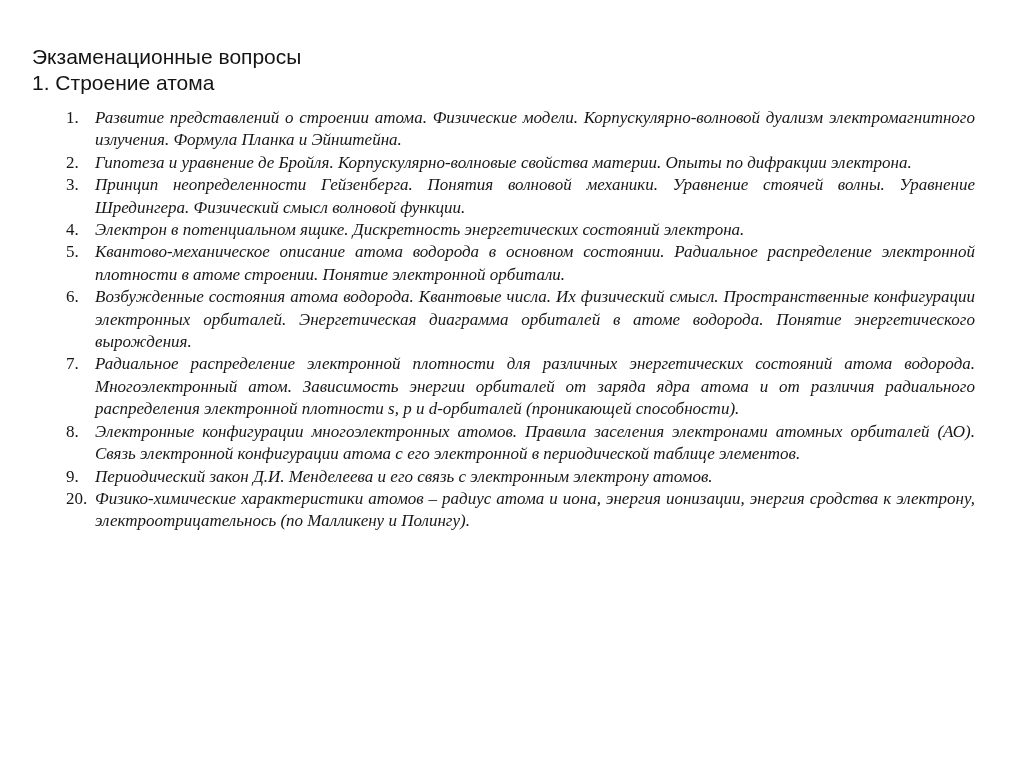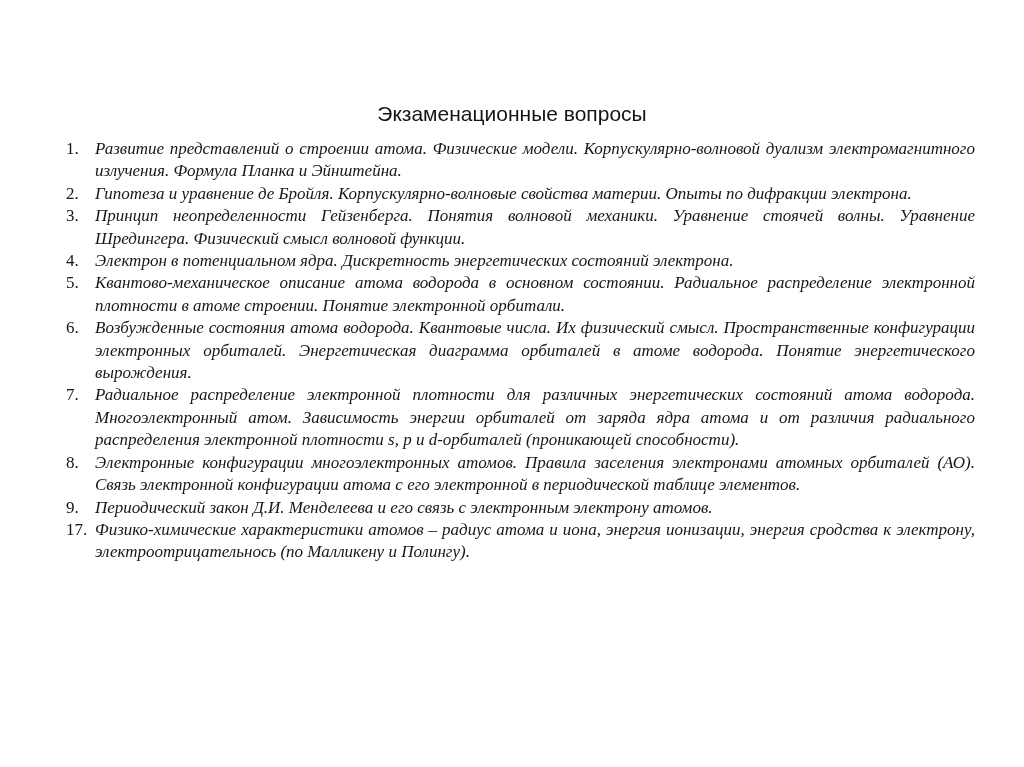--- a/index.html
+++ b/index.html
@@ -17,22 +17,22 @@
   .slide {
     position: relative;
     width: 1024px;
     height: 767px;
     background: #ffffff;
     box-sizing: border-box;
   }
   .header {
     width: 960px;
     margin: 0 auto;
-    padding-top: 101px;
-    text-align: center;
+    padding-top: 44px;
+    text-align: left;
     font-family: "Liberation Sans", sans-serif;
     color: #141414;
   }
   .title {
     font-size: 21px;
     line-height: 26px;
     font-weight: 500;
   }
   .subtitle {
     font-size: 21px;
@@ -59,20 +59,21 @@
     font-style: italic;
   }
 </style>
 </head>
 <body>
 
 <div class="slide">
 
   <div class="header">
     <div class="title">Экзаменационные вопросы</div>
+    <div class="subtitle">1. Строение атома</div>
   </div>
 
   <div class="q-list">
 
     <div class="q-item">
       <span class="q-num">1.</span>
       <span class="q-text">Развитие представлений о строении атома. Физические модели. Корпускулярно-волновой дуализм электромагнитного излучения. Формула Планка и Эйнштейна.</span>
     </div>
 
     <div class="q-item">
@@ -80,21 +81,21 @@
       <span class="q-text">Гипотеза и уравнение де Бройля. Корпускулярно-волновые свойства материи. Опыты по дифракции электрона.</span>
     </div>
 
     <div class="q-item">
       <span class="q-num">3.</span>
       <span class="q-text">Принцип неопределенности Гейзенберга. Понятия волновой механики. Уравнение стоячей волны. Уравнение Шредингера. Физический смысл волновой функции.</span>
     </div>
 
     <div class="q-item">
       <span class="q-num">4.</span>
-      <span class="q-text">Электрон в потенциальном ядра. Дискретность энергетических состояний электрона.</span>
+      <span class="q-text">Электрон в потенциальном ящике. Дискретность энергетических состояний электрона.</span>
     </div>
 
     <div class="q-item">
       <span class="q-num">5.</span>
       <span class="q-text">Квантово-механическое описание атома водорода в основном состоянии. Радиальное распределение электронной плотности в атоме строении. Понятие электронной орбитали.</span>
     </div>
 
     <div class="q-item">
       <span class="q-num">6.</span>
       <span class="q-text">Возбужденные состояния атома водорода. Квантовые числа. Их физический смысл. Пространственные конфигурации электронных орбиталей. Энергетическая диаграмма орбиталей  в атоме водорода. Понятие энергетического вырождения.</span>
@@ -109,19 +110,19 @@
       <span class="q-num">8.</span>
       <span class="q-text">Электронные конфигурации многоэлектронных атомов. Правила заселения электронами атомных орбиталей (АО). Связь электронной конфигурации атома с его электронной в периодической таблице элементов.</span>
     </div>
 
     <div class="q-item">
       <span class="q-num">9.</span>
       <span class="q-text">Периодический закон Д.И. Менделеева и его связь с электронным электрону атомов.</span>
     </div>
 
     <div class="q-item">
-      <span class="q-num">17.</span>
+      <span class="q-num">20.</span>
       <span class="q-text">Физико-химические характеристики атомов – радиус атома и иона, энергия ионизации, энергия сродства к электрону, электроотрицательнось (по Малликену и Полингу).</span>
     </div>
 
   </div>
 
 </div>
 
 </body></html>

